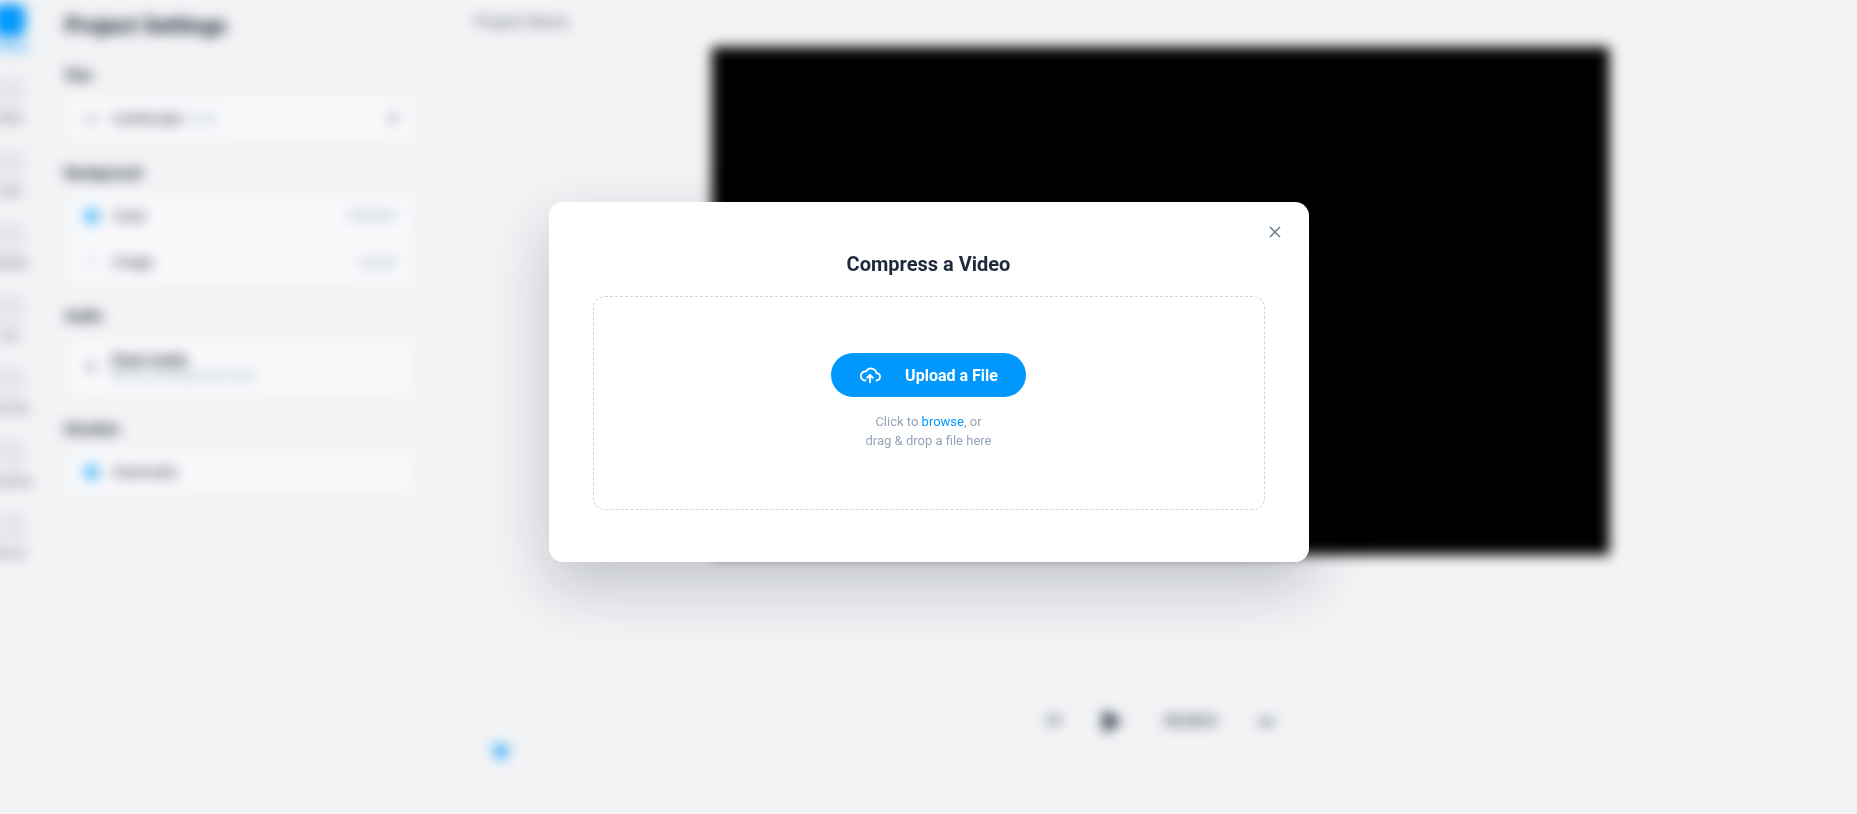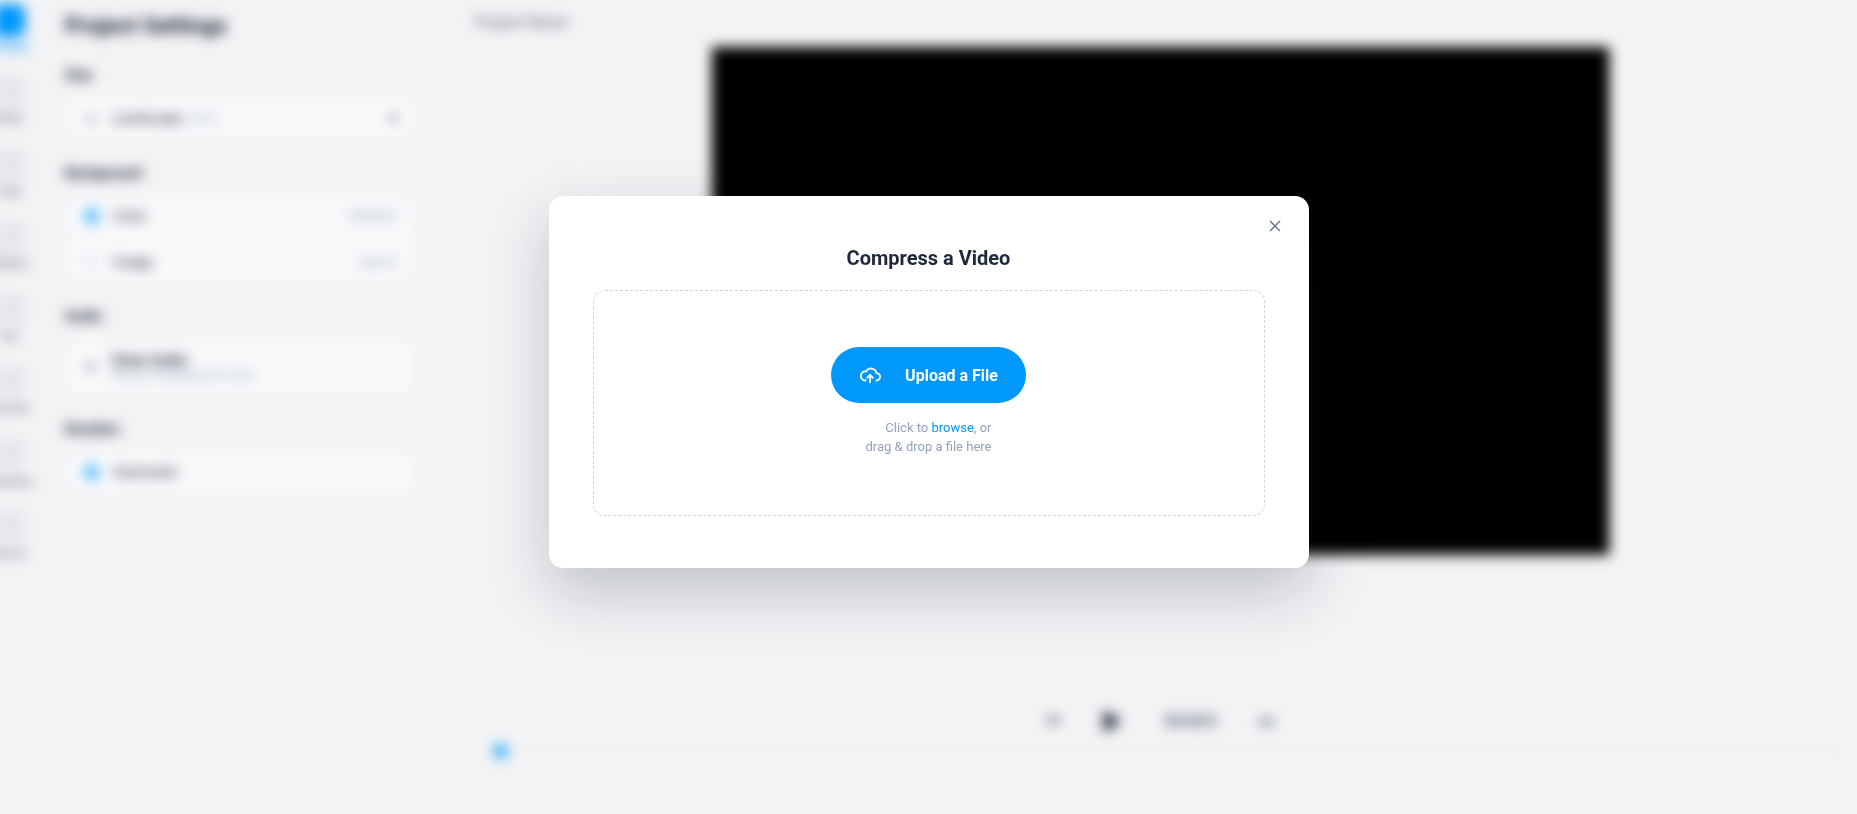--- a/index.html
+++ b/index.html
@@ -80,27 +80,27 @@
   .close svg { width:16px; height:16px; }
   .modal h2 { text-align:center; font-size:20px; font-weight:700; color:#1e293b; margin-bottom:20px; }
   .drop {
     border:1px dashed #d1d5db; border-radius:12px;
     padding: 56px 20px 58px;
     display:flex; flex-direction:column; align-items:center;
   }
   .upload-btn {
     display:inline-flex; align-items:center; gap:24px;
     background:#0098fd; color:#fff; border:none; cursor:pointer;
-    border-radius: 999px; padding: 17px 28px;
+    border-radius: 999px; padding: 11px 28px;
     font-size:16px; font-weight:700;
     margin-bottom:16px;
     justify-content:space-between;
   }
   .upload-btn svg { width:22px; height:22px; stroke:#fff; }
-  .drop p { font-size:13px; color:#94a3b8; text-align:right; line-height:1.45; }
+  .drop p { font-size:13px; color:#94a3b8; text-align:center; line-height:1.45; }
   .drop p .link { color:#0098fd; }
 </style>
 </head>
 <body>
 
 <div class="bg">
   <div class="app">
     <div class="rail">
       <div class="item active">
         <div class="icon"></div>

